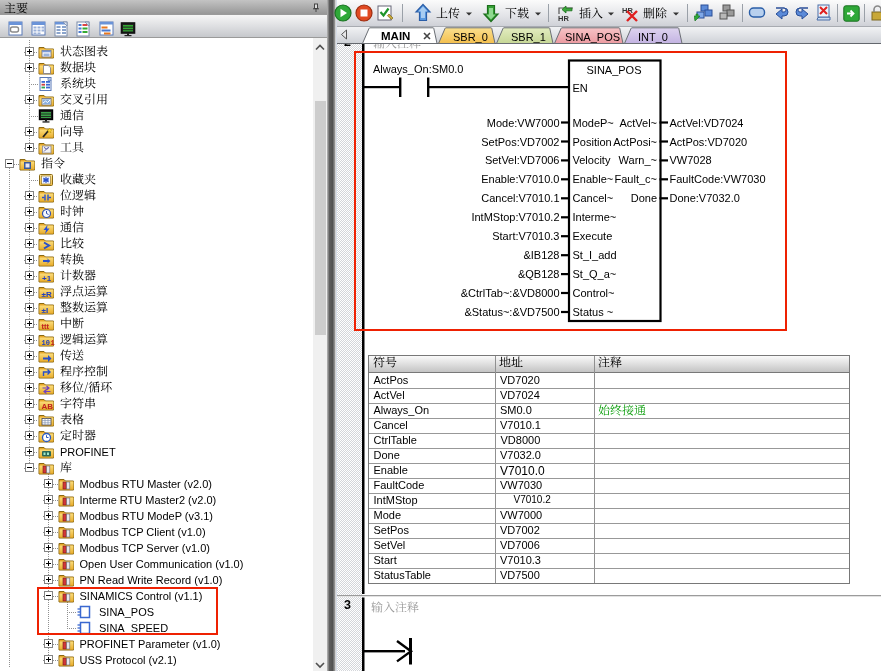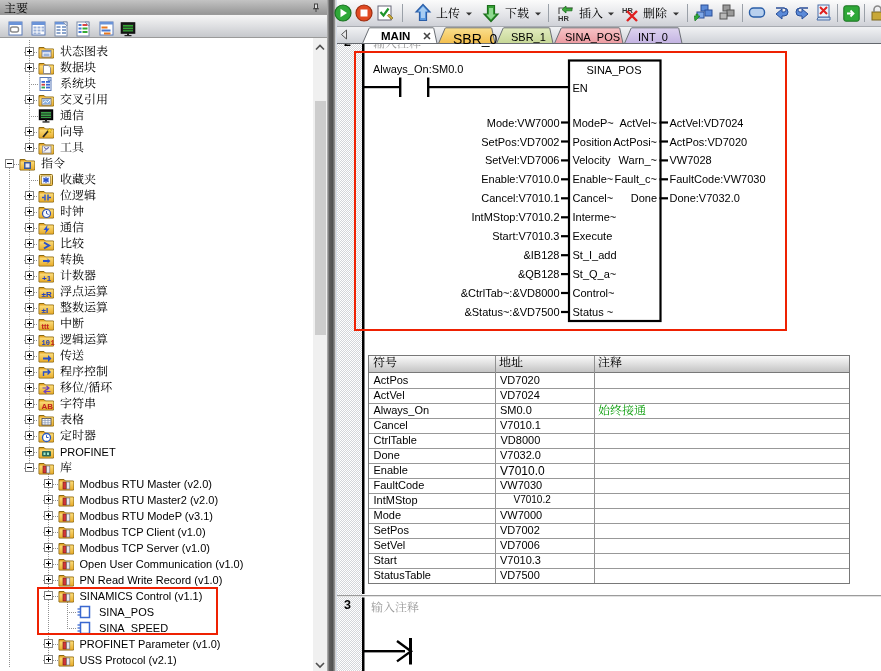--- a/index.html
+++ b/index.html
@@ -532,21 +532,21 @@
     <rect x="0.5" y="0.5" width="8" height="8" fill="#fff" stroke="#848484"></rect>
     <line x1="2" y1="4.5" x2="7" y2="4.5" stroke="#000"></line>
     <line x1="4.5" y1="2" x2="4.5" y2="7" stroke="#000"></line>
   </svg>
 <svg class="abs" style="left:58px;top:491.5px" width="17" height="16" viewBox="0 0 17 16">
     <path d="M1 3.5 h5 l1.5 1.5 h8 v9 h-14.5z" fill="#e8a82a" stroke="#8a6914" stroke-width="1"></path>
     <path d="M1.5 5.5 h14 v8 h-14z" fill="url(#fg)"></path>
     <rect x="5" y="6" width="3.2" height="7" fill="#d03838" stroke="#7a1818" stroke-width="0.6"></rect>
     <rect x="8.6" y="6" width="3.2" height="7" fill="#e8e8ee" stroke="#667" stroke-width="0.6"></rect>
   </svg>
-<div class="abs" style="left:79.5px;top:491.5px;font-size:11px;line-height:16px;color:#000;white-space:nowrap">Modbus RTU Master2 (v2.0)</div>
+<div class="abs" style="left:79.5px;top:491.5px;font-size:11px;line-height:16px;color:#000;white-space:nowrap">Interme RTU Master2 (v2.0)</div>
 <div class="abs" style="left:52.5px;top:515.5px;width:5.5px;height:1px;background:repeating-linear-gradient(90deg,#909090 0 1px,transparent 1px 2px)"></div>
 <div class="abs" style="left:43px;top:515.5px;width:0.5px;height:1px;background:repeating-linear-gradient(90deg,#909090 0 1px,transparent 1px 2px)"></div>
 <svg class="abs" style="left:43.5px;top:511.0px" width="9" height="9" viewBox="0 0 9 9">
     <rect x="0.5" y="0.5" width="8" height="8" fill="#fff" stroke="#848484"></rect>
     <line x1="2" y1="4.5" x2="7" y2="4.5" stroke="#000"></line>
     <line x1="4.5" y1="2" x2="4.5" y2="7" stroke="#000"></line>
   </svg>
 <svg class="abs" style="left:58px;top:507.5px" width="17" height="16" viewBox="0 0 17 16">
     <path d="M1 3.5 h5 l1.5 1.5 h8 v9 h-14.5z" fill="#e8a82a" stroke="#8a6914" stroke-width="1"></path>
     <path d="M1.5 5.5 h14 v8 h-14z" fill="url(#fg)"></path>
@@ -794,21 +794,21 @@
   </svg>
 <svg class="abs" style="left:438px;top:27px;z-index:2" width="58" height="17" viewBox="0 0 58 17">
     <defs>
       <linearGradient id="tg438" x1="0" y1="0" x2="0" y2="1">
         <stop offset="0" stop-color="#fadf8e"></stop>
         <stop offset="1" stop-color="#f3bf4e"></stop>
       </linearGradient>
     </defs>
     <path d="M0.5 16.5 L7 1.5 Q7.3 0.8 8 0.8 L53 0.8 Q53.6 0.8 53.8 1.5 L57 16.5z" fill="url(#tg438)" stroke="#6a6e74" stroke-width="1"></path>
   </svg>
-<div class="abs" style="left:453px;top:30.5px;font-size:14px;z-index:3">SBR_0</div>
+<div class="abs" style="left:453px;top:30.5px;font-size:11px;z-index:3">SBR_0</div>
 <svg class="abs" style="left:496px;top:27px;z-index:2" width="58" height="17" viewBox="0 0 58 17">
     <defs>
       <linearGradient id="tg496" x1="0" y1="0" x2="0" y2="1">
         <stop offset="0" stop-color="#e3ecc0"></stop>
         <stop offset="1" stop-color="#c6d796"></stop>
       </linearGradient>
     </defs>
     <path d="M0.5 16.5 L7 1.5 Q7.3 0.8 8 0.8 L53 0.8 Q53.6 0.8 53.8 1.5 L57 16.5z" fill="url(#tg496)" stroke="#6a6e74" stroke-width="1"></path>
   </svg>
 <div class="abs" style="left:511px;top:30.5px;font-size:11px;z-index:3">SBR_1</div>

